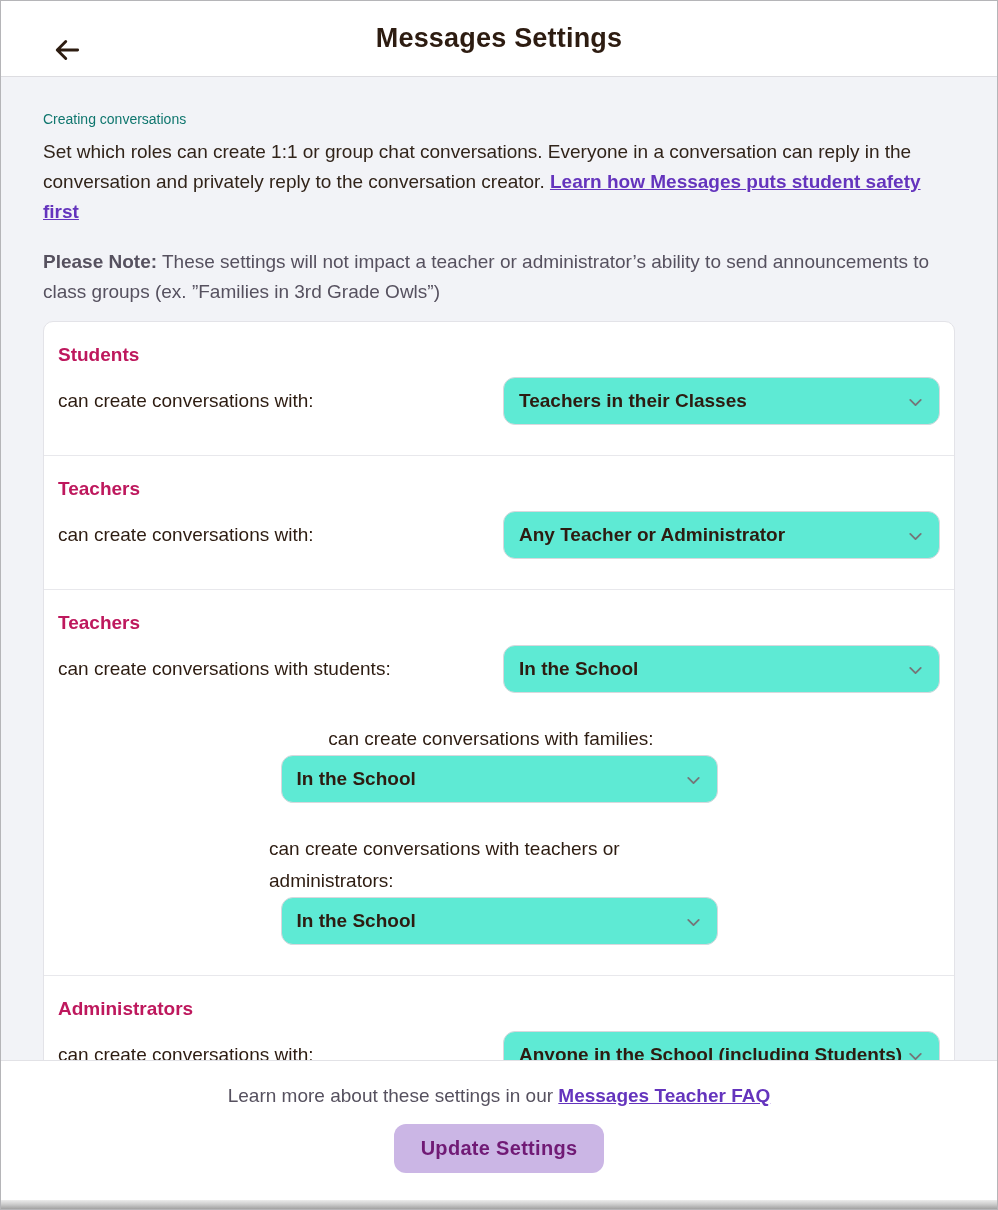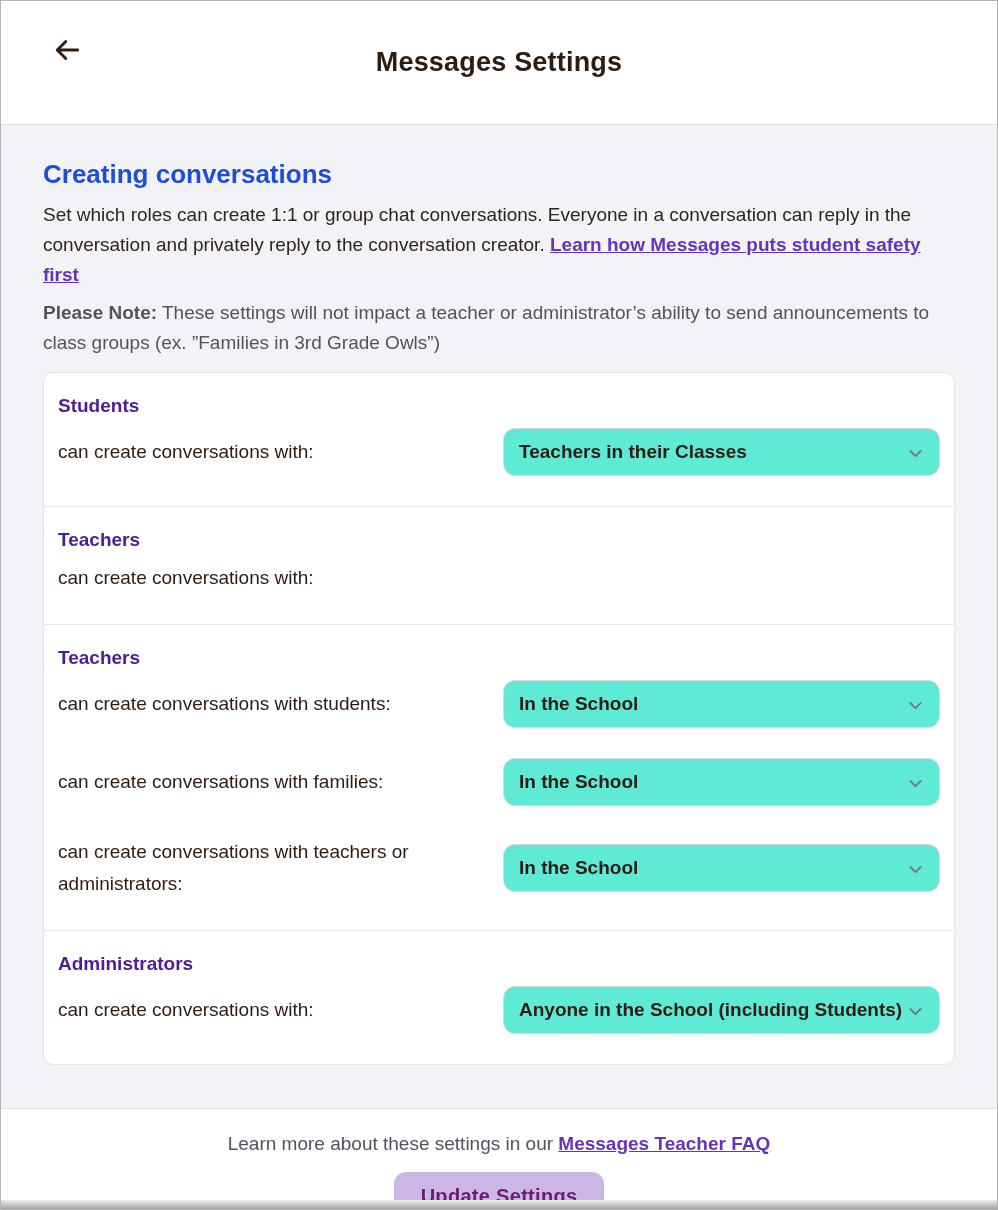--- a/index.html
+++ b/index.html
@@ -11,21 +11,21 @@
     width: 998px;
     height: 1210px;
     background: #ffffff;
     border: 1px solid #b5b5b8;
     overflow: hidden;
   }
 
   
   .header {
     position: relative;
-    height: 124px;
+    height: 76px;
     background: #ffffff;
     border-bottom: 1px solid #dddde1;
     display: flex;
     align-items: center;
     justify-content: center;
   }
   .back-btn {
     position: absolute;
     left: 44px;
     top: 28px;
@@ -47,69 +47,69 @@
 
   
   .body {
     height: 984px;
     background: #f2f3f7;
     border-bottom: 1px solid #e2e2e6;
     padding: 34px 42px 0 42px;
     overflow: hidden;
   }
   .section-heading {
-    font-size: 26px;
-    font-weight: 700;
-    color: #1d4ed8;
+    font-size: 14px;
+    font-weight: 400;
+    color: #0f766e;
     margin-bottom: 10px;
   }
   .intro-text {
     font-size: 19px;
     line-height: 30px;
     color: #31241a;
     max-width: 925px;
   }
   .intro-text a, .footer-line a {
     color: #6434bd;
     font-weight: 700;
     text-decoration: underline;
     cursor: pointer;
   }
   .note-text {
-    margin-top: 8px;
+    margin-top: 20px;
     font-size: 19px;
     line-height: 30px;
     color: #56515f;
     max-width: 925px;
   }
   .note-text .note-label { font-weight: 700; }
 
   
   .card {
     margin-top: 14px;
     background: #ffffff;
     border: 1px solid #e3e3e8;
     border-radius: 10px;
     overflow: hidden;
   }
   .role-section { padding: 21px 14px 30px 14px; }
   .role-heading {
     font-size: 19px;
     font-weight: 700;
-    color: #4c1d95;
+    color: #be185d;
     line-height: 24px;
     margin-bottom: 10px;
   }
   .divider { height: 1px; background: #e8e8ec; }
   .row {
     display: flex;
     align-items: center;
-    justify-content: space-between;
-  }
-  .row + .row { margin-top: 30px; }
+    justify-content: center;
+  }
+  .row + .row { margin-top: 30px; flex-direction: column; }
   .row-label {
     flex: 1;
     padding-right: 16px;
     font-size: 19px;
     line-height: 32px;
     color: #2d1c11;
     max-width: 460px;
   }
   .select-box {
     position: relative;
@@ -211,20 +211,28 @@
             </span>
           </div>
         </div>
       </div>
       <div class="divider"></div>
 
       <div class="role-section">
         <div class="role-heading">Teachers</div>
         <div class="row">
           <div class="row-label">can create conversations with:</div>
+          <div class="select-box">
+            <span class="select-value">Any Teacher or Administrator</span>
+            <span class="chevron">
+              <svg width="21" height="21" viewBox="0 0 24 24" fill="none">
+                <path d="M6 9l6 6 6-6" stroke="#757578" stroke-width="2.1" stroke-linecap="round" stroke-linejoin="round"></path>
+              </svg>
+            </span>
+          </div>
         </div>
       </div>
       <div class="divider"></div>
 
       <div class="role-section">
         <div class="role-heading">Teachers</div>
         <div class="row">
           <div class="row-label">can create conversations with students:</div>
           <div class="select-box">
             <span class="select-value">In the School</span>

